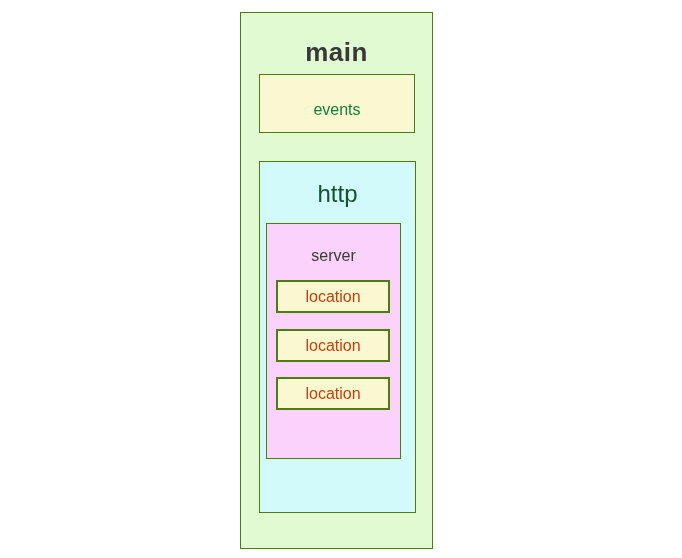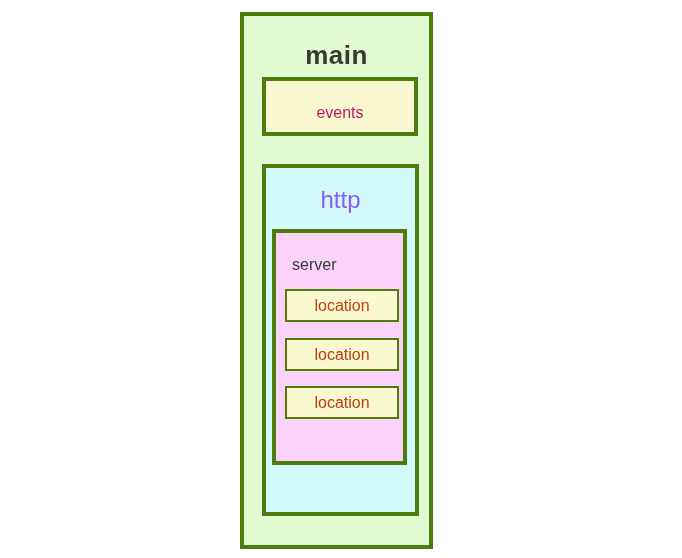--- a/index.html
+++ b/index.html
@@ -11,21 +11,21 @@
   .stage {
     position: relative;
     width: 682px;
     height: 558px;
     background: #ffffff;
     overflow: hidden;
   }
   .box {
     position: absolute;
     box-sizing: border-box;
-    border: 4px solid #4d7c0f;
+    border: 1px solid #4d7c0f;
   }
   
   .main-box {
     left: 240px;
     top: 12px;
     width: 193px;
     height: 537px;
     background: #e1fad2;
   }
   .main-label {
@@ -45,58 +45,57 @@
     top: 61px;
     width: 156px;
     height: 59px;
     background: #faf8d0;
     display: flex;
     align-items: center;
     justify-content: center;
   }
   .events-label {
     font-size: 16px;
-    color: #be185d;
+    color: #15803d;
     margin-top: 12px;
   }
   
   .http-box {
     left: 18px;
     top: 148px;
     width: 157px;
     height: 352px;
     background: #d2fafa;
   }
   .http-label {
     position: absolute;
     top: 18px;
     left: 0;
     width: 100%;
     text-align: center;
     font-size: 24px;
     font-weight: normal;
-    color: #8b5cf6;
+    color: #14532d;
   }
   
   .server-box {
     left: 6px;
     top: 61px;
     width: 135px;
     height: 236px;
     background: #fad2fa;
   }
   .server-label {
     position: absolute;
     top: 23px;
     left: 0;
     width: 100%;
-    text-align: left;
+    text-align: center;
     font-size: 16px;
     color: #3a3a3a;
-    margin-left: 16px;
   }
   
   .location-box {
     left: 9px;
     width: 114px;
     height: 33px;
     background: #faf8d0;
     border-width: 2px;
     display: flex;
     align-items: center;

